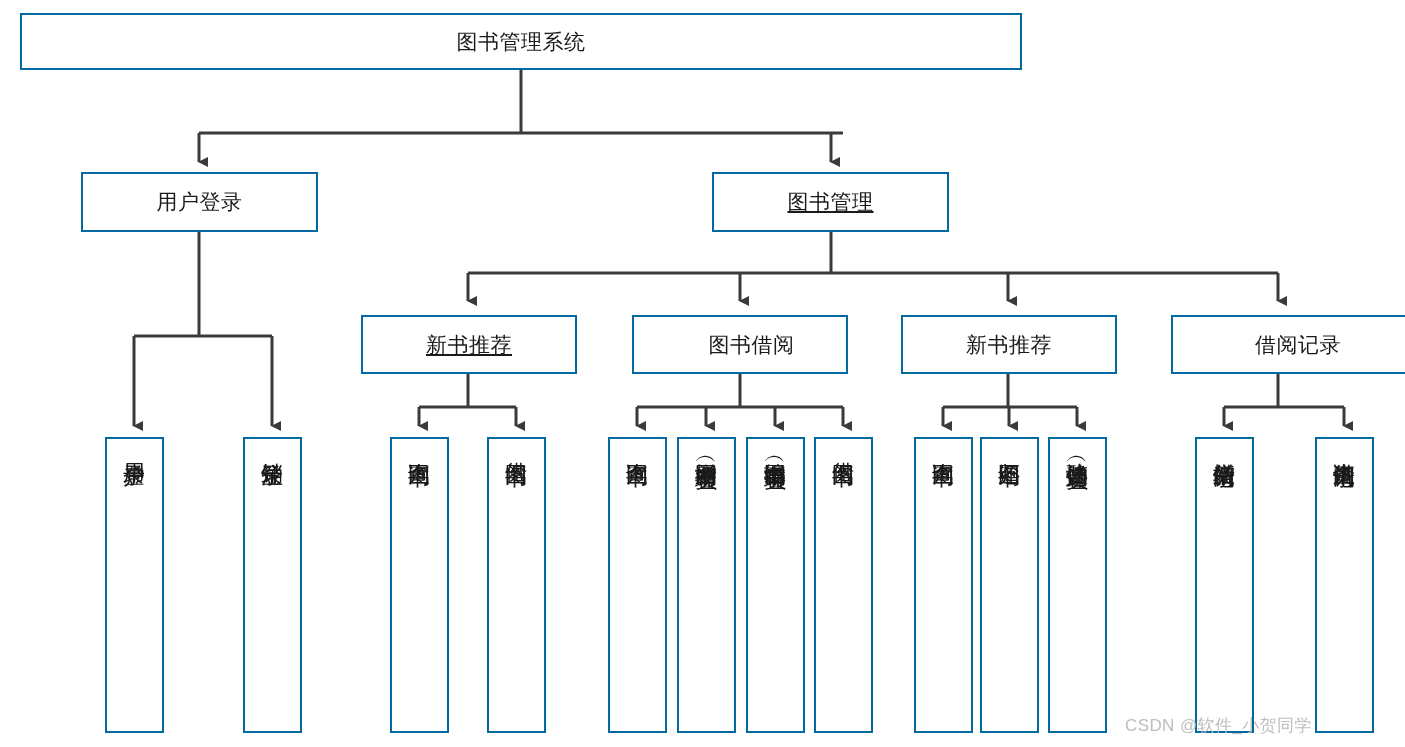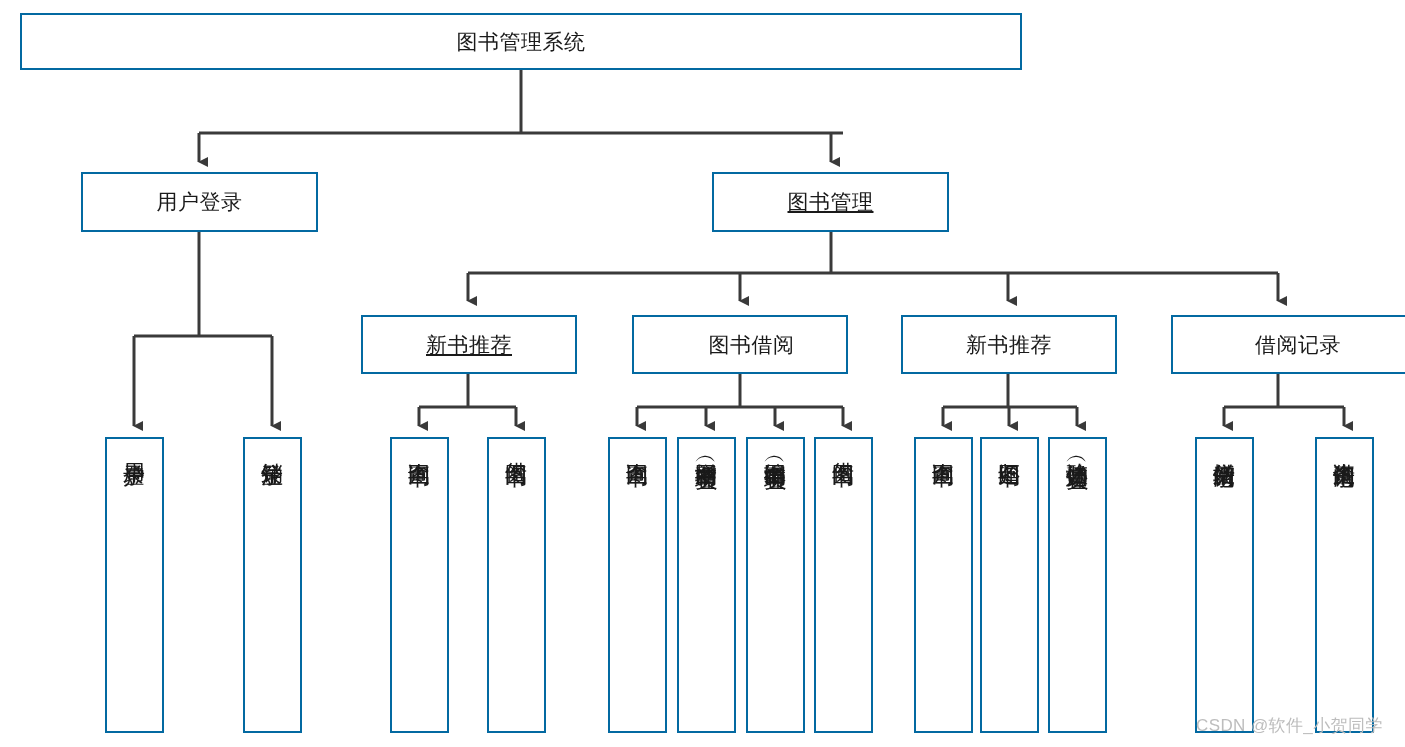--- a/index.html
+++ b/index.html
@@ -184,15 +184,15 @@
     <span class="lbl">确认归还（管理员）</span>
   </div>
 
   <div class="node vert" style="left:1195px; top:437px; width:59px; height:296px;">
     <span class="lbl">新增借阅记录</span>
   </div>
   <div class="node vert" style="left:1315px; top:437px; width:59px; height:296px;">
     <span class="lbl">查询借阅记录</span>
   </div>
 
-  <div class="watermark" style="left:1196px; top:714px;">CSDN @软件_小贺同学</div>
+  <div class="watermark" style="left:1125px; top:714px;">CSDN @软件_小贺同学</div>
 
 </div>
 
 </body></html>

